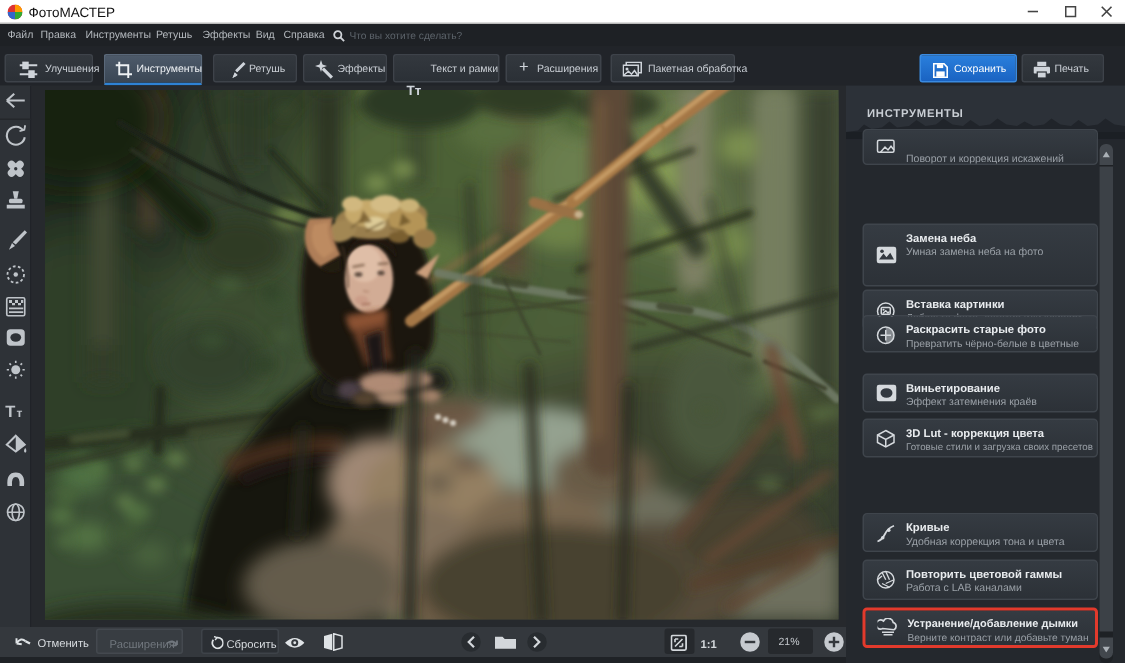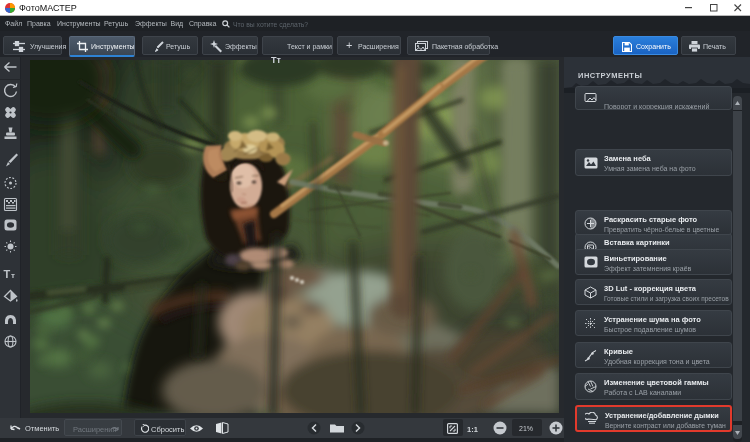--- a/index.html
+++ b/index.html
@@ -520,30 +520,30 @@
     <span class="abs" style="left:14px;top:14px;font-size:7.5px;font-weight:bold;letter-spacing:0.5px;color:#c9ced4;">ИНСТРУМЕНТЫ</span>
   </div>
 
   <div class="card" style="top:29px;height:24px;">
     <svg width="13" height="12" viewBox="0 0 13 12" fill="none" stroke="#d5d9dd">
         <rect x="1" y="1.5" width="11" height="8" rx="1"></rect>
         <path d="M3,9.5 L6,6 L8,8 L10,5.5 L12,8"></path>
       </svg>
     <span class="s" style="top:16px;">Поворот и коррекция искажений</span>
   </div>
-  <div class="card" style="top:92px;height:27px;">
+  <div class="card" style="top:92px;height:42px;">
     <svg width="14" height="12" viewBox="0 0 14 12">
         <rect x="0.5" y="0.5" width="13" height="11" rx="1.5" fill="#d5d9dd"></rect>
         <path d="M2,9 L5,5 L7,7.5 L9.5,4.5 L12,9 Z" fill="#333940"></path>
         <circle cx="4" cy="3.5" r="1.2" fill="#333940"></circle>
       </svg>
     <span class="t">Замена неба</span>
     <span class="s">Умная замена неба на фото</span>
   </div>
-  <div class="card" style="top:136px;height:27px;margin-top:40px;">
+  <div class="card" style="top:136px;height:27px;">
     <svg width="13" height="13" viewBox="0 0 13 13" fill="none" stroke="#d5d9dd">
         <circle cx="6.5" cy="6.5" r="5.5"></circle>
         <rect x="3.5" y="4" width="6" height="4.5" rx="0.6"></rect>
         <circle cx="5" cy="5.5" r="0.7" fill="#d5d9dd" stroke="none"></circle>
         <path d="M4.5,8 l2,-1.8 1.5,1.5 1,-1" stroke-width="0.9"></path>
       </svg>
     <span class="t">Вставка картинки</span>
     <span class="s" style="font-size:6.9px;">Добавьте фото, логотип или клипарт</span>
   </div>
   <div class="card" style="top:192px;height:26px;">
@@ -564,42 +564,35 @@
     <span class="s" style="font-size:6.9px;">Превратить чёрно-белые в цветные</span>
   </div>
   <div class="card" style="top:222px;height:26px;">
     <svg width="13" height="13" viewBox="0 0 13 13" fill="none" stroke="#d5d9dd">
         <path d="M6.5,1 L12,4 L12,9 L6.5,12 L1,9 L1,4 Z"></path>
         <path d="M1,4 L6.5,7 L12,4 M6.5,7 L6.5,12"></path>
       </svg>
     <span class="t">3D Lut - коррекция цвета</span>
     <span class="s" style="font-size:6.5px;">Готовые стили и загрузка своих пресетов</span>
   </div>
-  <div class="card" style="top:253px;height:26px;">
-    <svg width="13" height="13" viewBox="0 0 13 13" stroke="#d5d9dd">
-        <path d="M2,2 L11,11 M11,2 L2,11 M6.5,1 L6.5,12 M1,6.5 L12,6.5" stroke-width="0.9" stroke-dasharray="1.5 1.3"></path>
-      </svg>
-    <span class="t">Устранение шума на фото</span>
-    <span class="s">Быстрое подавление шумов</span>
-  </div>
   <div class="card" style="top:284.5px;height:26px;">
     <svg width="13" height="13" viewBox="0 0 13 13" fill="none" stroke="#d5d9dd">
         <path d="M1,12 Q4,11 6,7 Q8,3 12,1.5" stroke-width="1.2"></path>
         <circle cx="4.5" cy="9.5" r="1.2" fill="#d5d9dd" stroke="none"></circle>
         <circle cx="8.5" cy="4.5" r="1.2" fill="#d5d9dd" stroke="none"></circle>
       </svg>
     <span class="t">Кривые</span>
     <span class="s">Удобная коррекция тона и цвета</span>
   </div>
   <div class="card" style="top:316px;height:26.5px;">
     <svg width="13" height="13" viewBox="0 0 13 13" fill="none" stroke="#d5d9dd">
         <circle cx="6.5" cy="6.5" r="5.5"></circle>
         <path d="M6.5,1 L9,6.5 M12,6.5 L6.5,9 M9,11.5 L4,9 M1,6.5 L4,4 M4,1.5 L6.5,6.5" stroke-width="0.9"></path>
       </svg>
-    <span class="t">Изменение цветовой гаммы</span>
+    <span class="t">Повторить цветовой гаммы</span>
     <span class="s">Работа с LAB каналами</span>
   </div>
   <div class="card" style="top:347.5px;height:27.5px;border:2px solid #e23a2c;border-radius:3px;">
     <svg width="14" height="12" viewBox="0 0 14 12" fill="none" stroke="#d5d9dd">
         <path d="M3.5,7 a3,3 0 1 1 0.5,-5 a3.5,3.5 0 0 1 6.5,1 a2.6,2.6 0 0 1 0.5,4.8 Z" stroke-width="1.1"></path>
         <line x1="3" y1="9.5" x2="11" y2="9.5"></line>
         <line x1="4" y1="11.2" x2="10" y2="11.2"></line>
       </svg>
     <span class="t" style="font-size:7.3px;">Устранение/добавление дымки</span>
     <span class="s" style="font-size:6.8px;">Верните контраст или добавьте туман</span>

